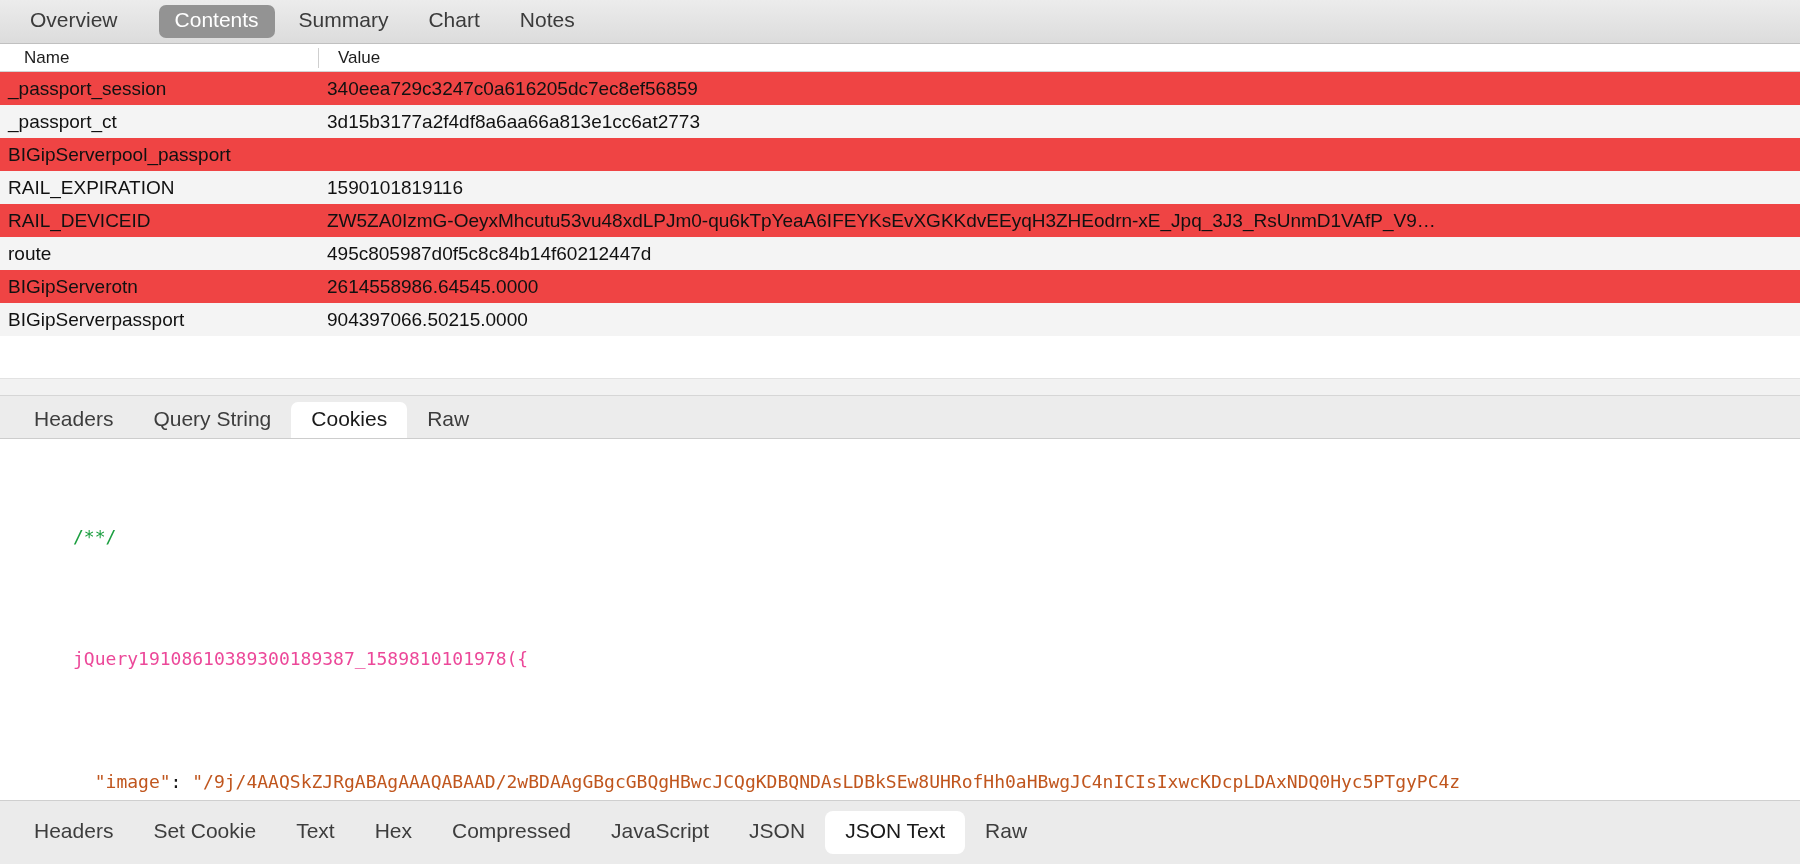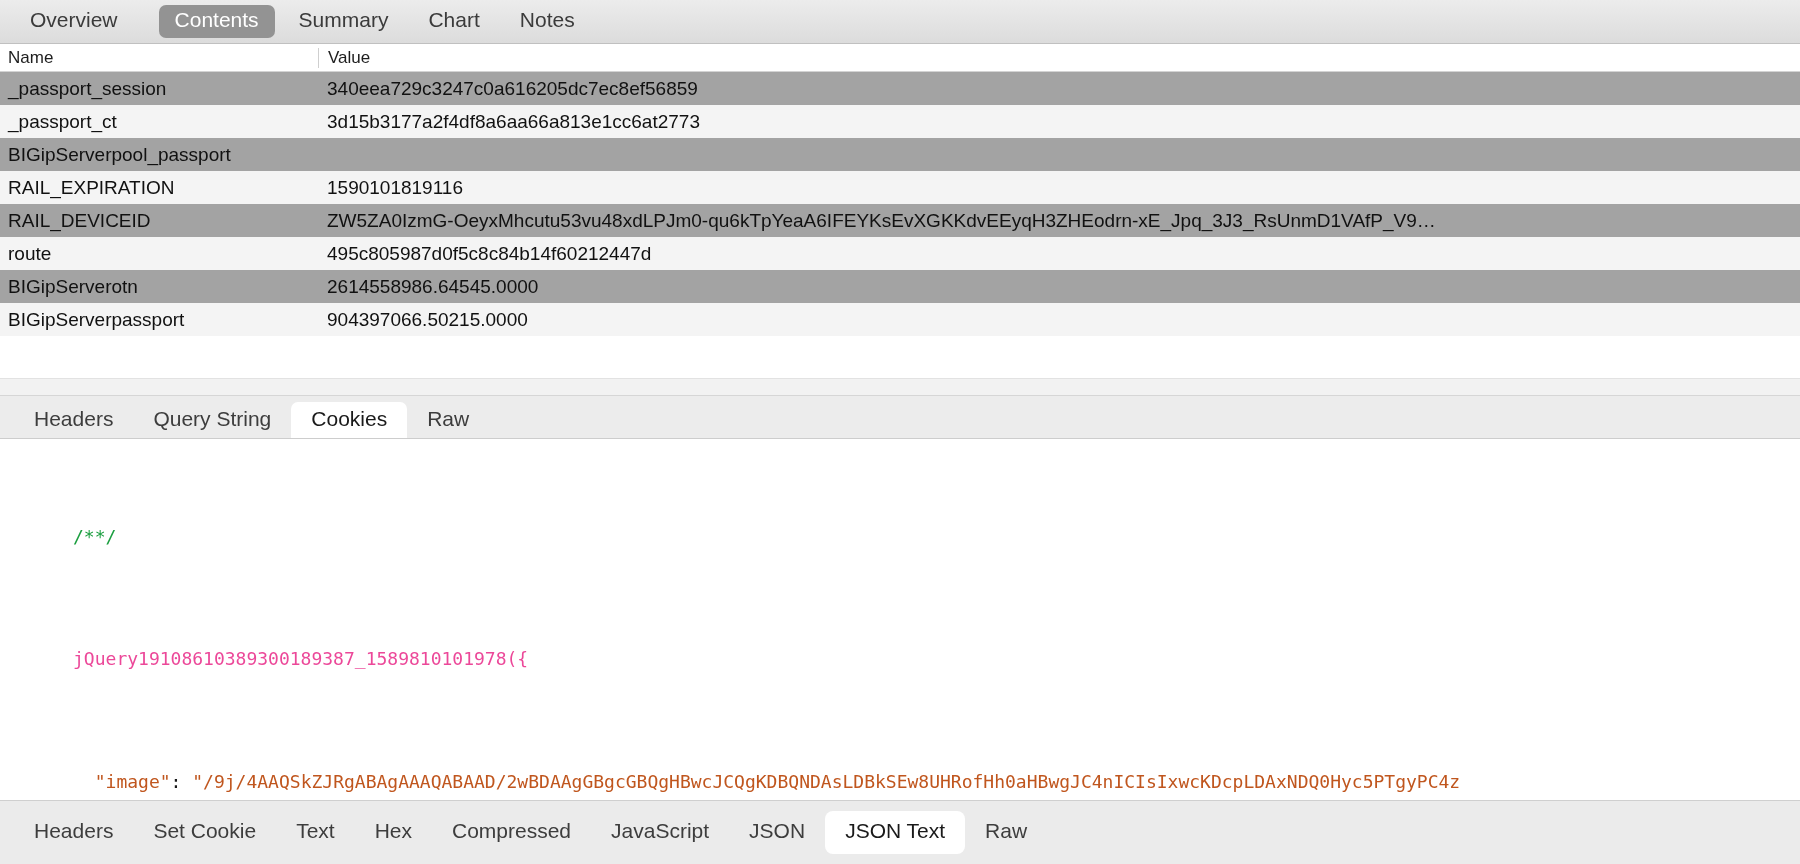--- a/index.html
+++ b/index.html
@@ -63,40 +63,40 @@
     box-sizing: border-box;
     position: relative;
   }
   .th {
     font-size: 17px;
     color: #1d1d1d;
     box-sizing: border-box;
     white-space: nowrap;
     overflow: hidden;
   }
-  .th-name { width: 318px; padding-left: 8px; }
+  .th-name { width: 318px; padding-left: 24px; }
   .th-value {
     flex: 1 1 auto;
-    padding-left: 9px;
+    padding-left: 19px;
     border-left: 1px solid #cfcfcf;
     height: 20px;
     line-height: 20px;
   }
 
   
   .table-body {
     flex: 0 0 auto;
     background: #ffffff;
   }
   .row {
     height: 33px;
     display: flex;
     align-items: center;
     box-sizing: border-box;
-    background: #a3a3a3;
+    background: #ef4444;
   }
   .row.odd { background: #f4f4f4; }
   .cell {
     font-size: 19px;
     color: #111111;
     white-space: nowrap;
     overflow: hidden;
     box-sizing: border-box;
   }
   .cell-name { width: 318px; padding-left: 8px; }

